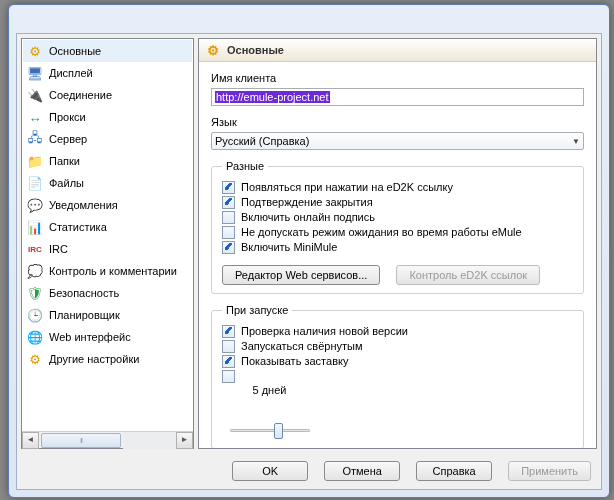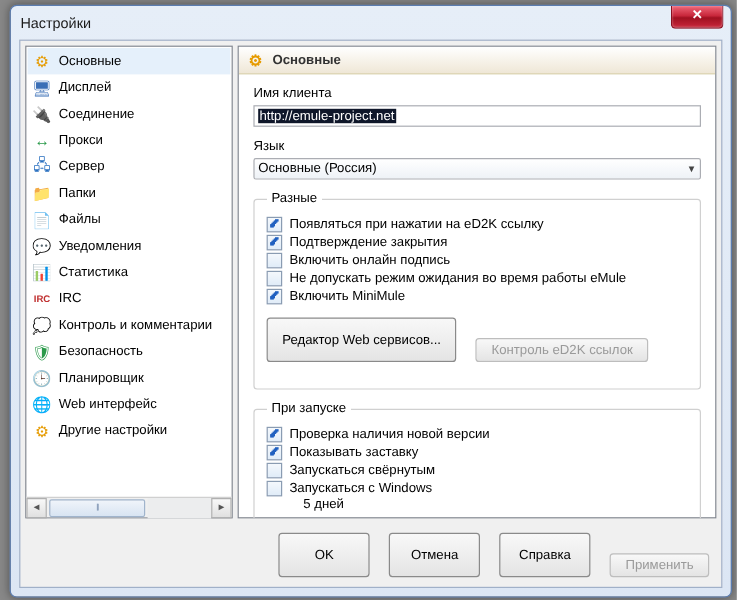--- a/index.html
+++ b/index.html
@@ -18,50 +18,46 @@
 .sb-scroll { height: 17px; border-top: 1px solid #d0d0d0; background: #f0f0f0; display: flex; align-items: center; }
 .sb-arrow { width: 17px; height: 17px; background: linear-gradient(#f8f8f8,#e0e0e0); border: 1px solid #b0b0b0; font-size: 8px; text-align: center; line-height: 14px; color: #555; }
 .sb-thumb { width: 80px; height: 15px; margin: 0 2px; background: linear-gradient(#f0f4fa,#d8e4f2); border: 1px solid #a0b4cc; border-radius: 2px; position: relative; }
 .sb-thumb::after { content: "|||"; position: absolute; left: 50%; top: 50%; transform: translate(-50%,-50%); font-size: 6px; color: #7a90b0; letter-spacing: -1px; }
 .sb-track { flex: 1; background: #ecedee; height: 17px; }
 .content { flex: 1; margin: 4px 4px 4px 4px; border: 1px solid #828790; background: #fff; overflow: hidden; display: flex; flex-direction: column; }
 .content-head { background: linear-gradient(#fff,#efe7d6); border-bottom: 1px solid #d8cfa8; padding: 3px 6px; display: flex; align-items: center; gap: 6px; font-weight: bold; color: #333; }
 .content-body { padding: 10px 12px 6px 12px; flex: 1; overflow: auto; }
 .section-label { font-size: 11px; color: #000; margin-bottom: 4px; }
 .textinput { width: 100%; border: 1px solid #abadb3; padding: 2px 3px; font-size: 11px; background: #fff; }
-.textinput .sel { background: #0f172a; color: #fff; padding: 0 1px; }
+.textinput .sel { background: #6d28d9; color: #fff; padding: 0 1px; }
 .selectbox { width: 100%; border: 1px solid #abadb3; background: linear-gradient(#fff,#eef2f7); padding: 2px 3px; font-size: 11px; display: flex; justify-content: space-between; align-items: center; border-radius: 2px; }
 .selectbox .chev { font-size: 8px; color: #444; }
-fieldset { border: 1px solid #d0d0d0; border-radius: 3px; padding: 8px 10px 22px 10px; margin-top: 10px; }
+fieldset { border: 1px solid #d0d0d0; border-radius: 3px; padding: 8px 10px 8px 10px; margin-top: 10px; }
 legend { padding: 0 4px; font-size: 11px; }
 .chk-row { display: flex; align-items: flex-start; gap: 6px; padding: 1px 0; }
 .chk { width: 13px; height: 13px; border: 1px solid #8a9cb2; background: linear-gradient(#f4f8fc,#e0ecf8); position: relative; flex: 0 0 13px; }
 .chk.checked::after { content: ""; position: absolute; left: 2px; top: 5px; width: 3px; height: 2px; background: #2060c0; box-shadow: 1px -1px 0 #2060c0, 2px -2px 0 #2060c0, 3px -3px 0 #2060c0, 4px -4px 0 #2060c0, 0 1px 0 #2060c0, 1px 0 0 #2060c0; transform: none; }
 .btn { background: linear-gradient(#f8f8f8,#e4e4e4); border: 1px solid #8a8a8a; border-radius: 3px; padding: 3px 12px; font-size: 11px; cursor: default; }
-.btn.disabled { color: #9a9a9a; border-color: #bdbdbd; margin-top: 17px; }
+.btn.disabled { color: #9a9a9a; border-color: #bdbdbd; }
 .btn-row { display: flex; gap: 16px; margin-top: 10px; }
 .bottom-bar { padding: 8px 10px; display: flex; justify-content: flex-end; gap: 16px; }
 .bottom-bar .btn { min-width: 76px; text-align: center; }
 .startup-grid { display: flex; flex-direction: column; }
 .startup-left { flex: 1; }
 .startup-right { width: 95px; text-align: center; }
 .days-label { font-size: 11px; margin-bottom: 24px; }
 .slider { position: relative; width: 80px; height: 20px; margin: 0 auto; }
 .slider-track { position: absolute; top: 9px; left: 0; right: 0; height: 3px; background: #e8e8e8; border: 1px solid #b8b8b8; border-radius: 1px; }
 .slider-thumb { position: absolute; top: 3px; left: 44px; width: 9px; height: 16px; background: linear-gradient(#f4f8fc,#d8e6f4); border: 1px solid #6e8ab0; border-radius: 2px; }
 .gap8 { height: 10px; }
 </style>
 </head>
 <body>
 
 <div class="window">
-  <div class="titlebar">
-    <span class="titlebar-text">Настройки</span>
-    <div class="close-btn">✕</div>
-  </div>
   <div class="client">
     <div class="panes">
       <div class="sidebar">
         <div class="sidebar-list" id="sidebar-list">
             <div class="sb-item active">
               <span class="sb-icon" style="color: rgb(230, 155, 0); font-size: 13px; font-weight: normal;">⚙</span>
               <span>Основные</span>
             </div>
             <div class="sb-item">
               <span class="sb-icon" style="color: rgb(59, 111, 182); font-size: 13px; font-weight: normal;">🖥</span>
@@ -131,21 +127,21 @@
         <div class="content-head">
           <span class="sb-icon" style="color:#e69b00">⚙</span>
           <span>Основные</span>
         </div>
         <div class="content-body">
           <div class="section-label">Имя клиента</div>
           <div class="textinput"><span class="sel">http://emule-project.net</span></div>
           <div class="gap8"></div>
           <div class="section-label">Язык</div>
           <div class="selectbox">
-            <span>Основные (Россия)</span>
+            <span>Русский (Справка)</span>
             <span class="chev">▼</span>
           </div>
 
           <fieldset>
             <legend>Разные</legend>
             <div id="misc-items">
                 <div class="chk-row">
                   <span class="chk checked"></span>
                   <span>Появляться при нажатии на eD2K ссылку</span>
                 </div>
@@ -174,30 +170,29 @@
 
           <fieldset>
             <legend>При запуске</legend>
             <div class="startup-grid">
               <div class="startup-left" id="startup-items">
                   <div class="chk-row">
                     <span class="chk checked"></span>
                     <span>Проверка наличия новой версии</span>
                   </div>
                   <div class="chk-row">
+                    <span class="chk"></span>
+                    <span>Запускаться свёрнутым</span>
+                  </div>
+                  <div class="chk-row">
                     <span class="chk checked"></span>
                     <span>Показывать заставку</span>
                   </div>
                   <div class="chk-row">
                     <span class="chk"></span>
-                    <span>Запускаться свёрнутым</span>
-                  </div>
-                  <div class="chk-row">
-                    <span class="chk"></span>
-                    <span>Запускаться с Windows</span>
                   </div>
                 </div>
               <div class="startup-right">
                 <div class="days-label">5 дней</div>
                 <div class="slider">
                   <div class="slider-track"></div>
                   <div class="slider-thumb"></div>
                 </div>
               </div>
             </div>

